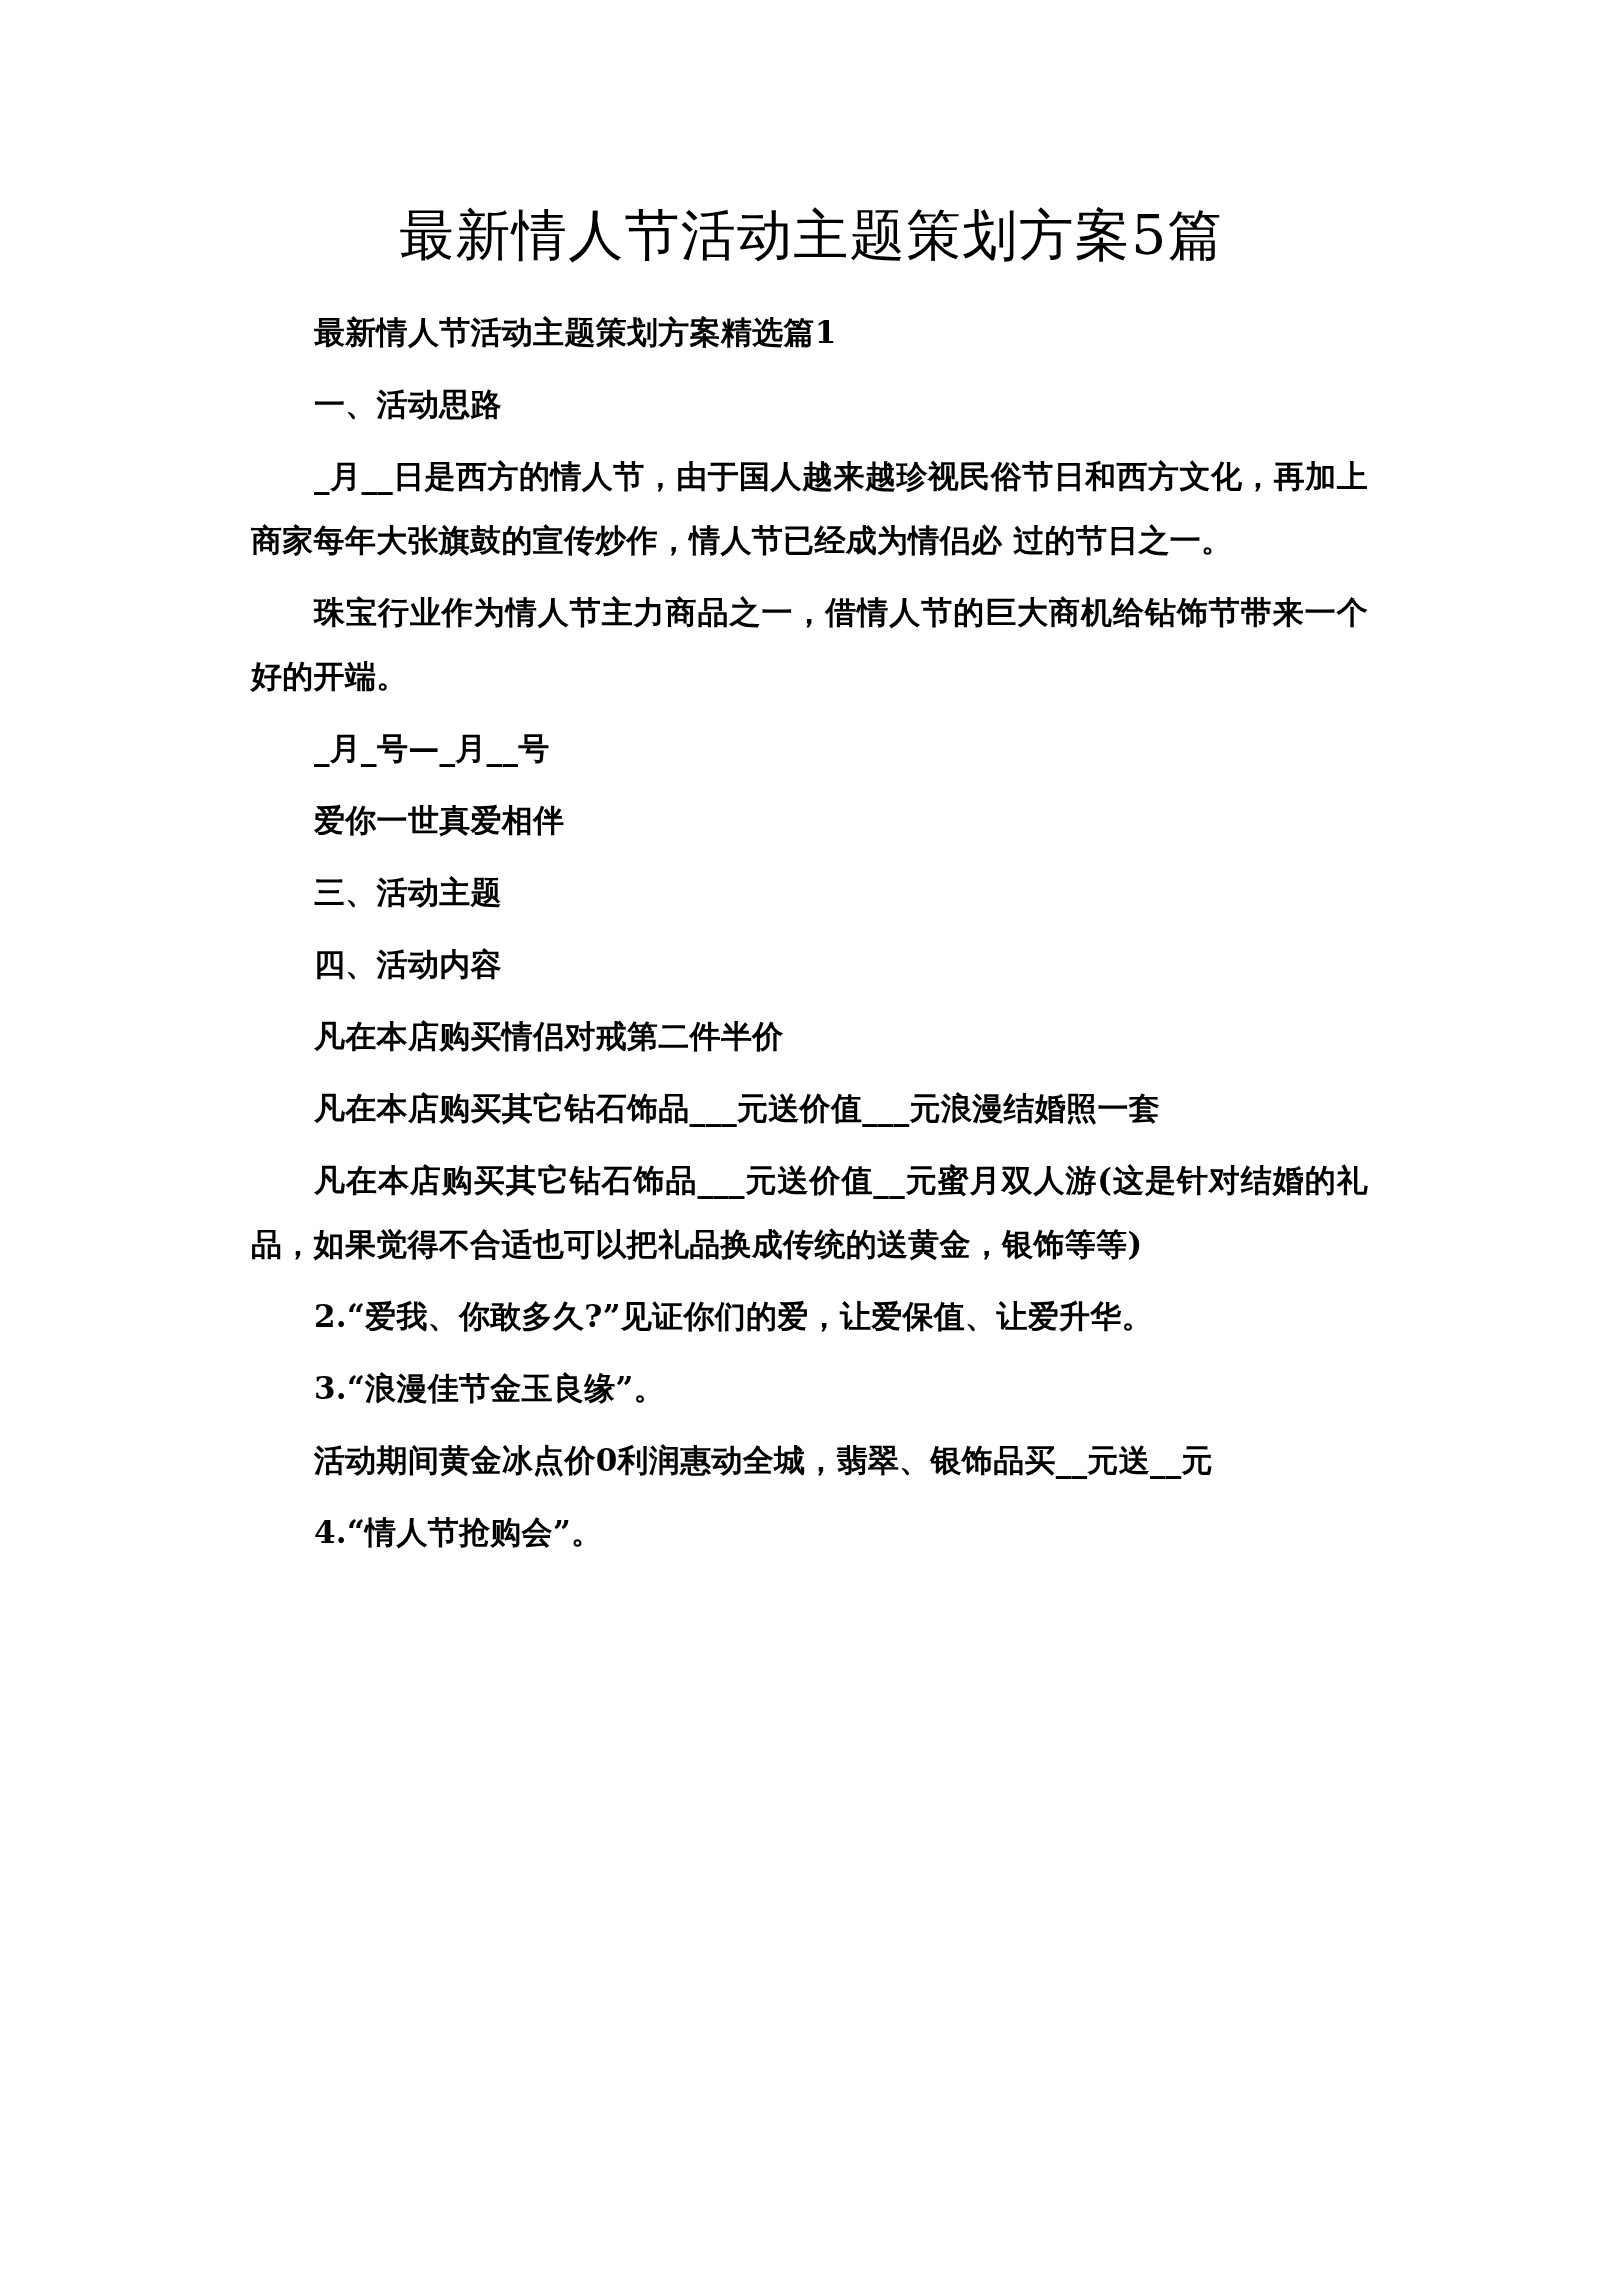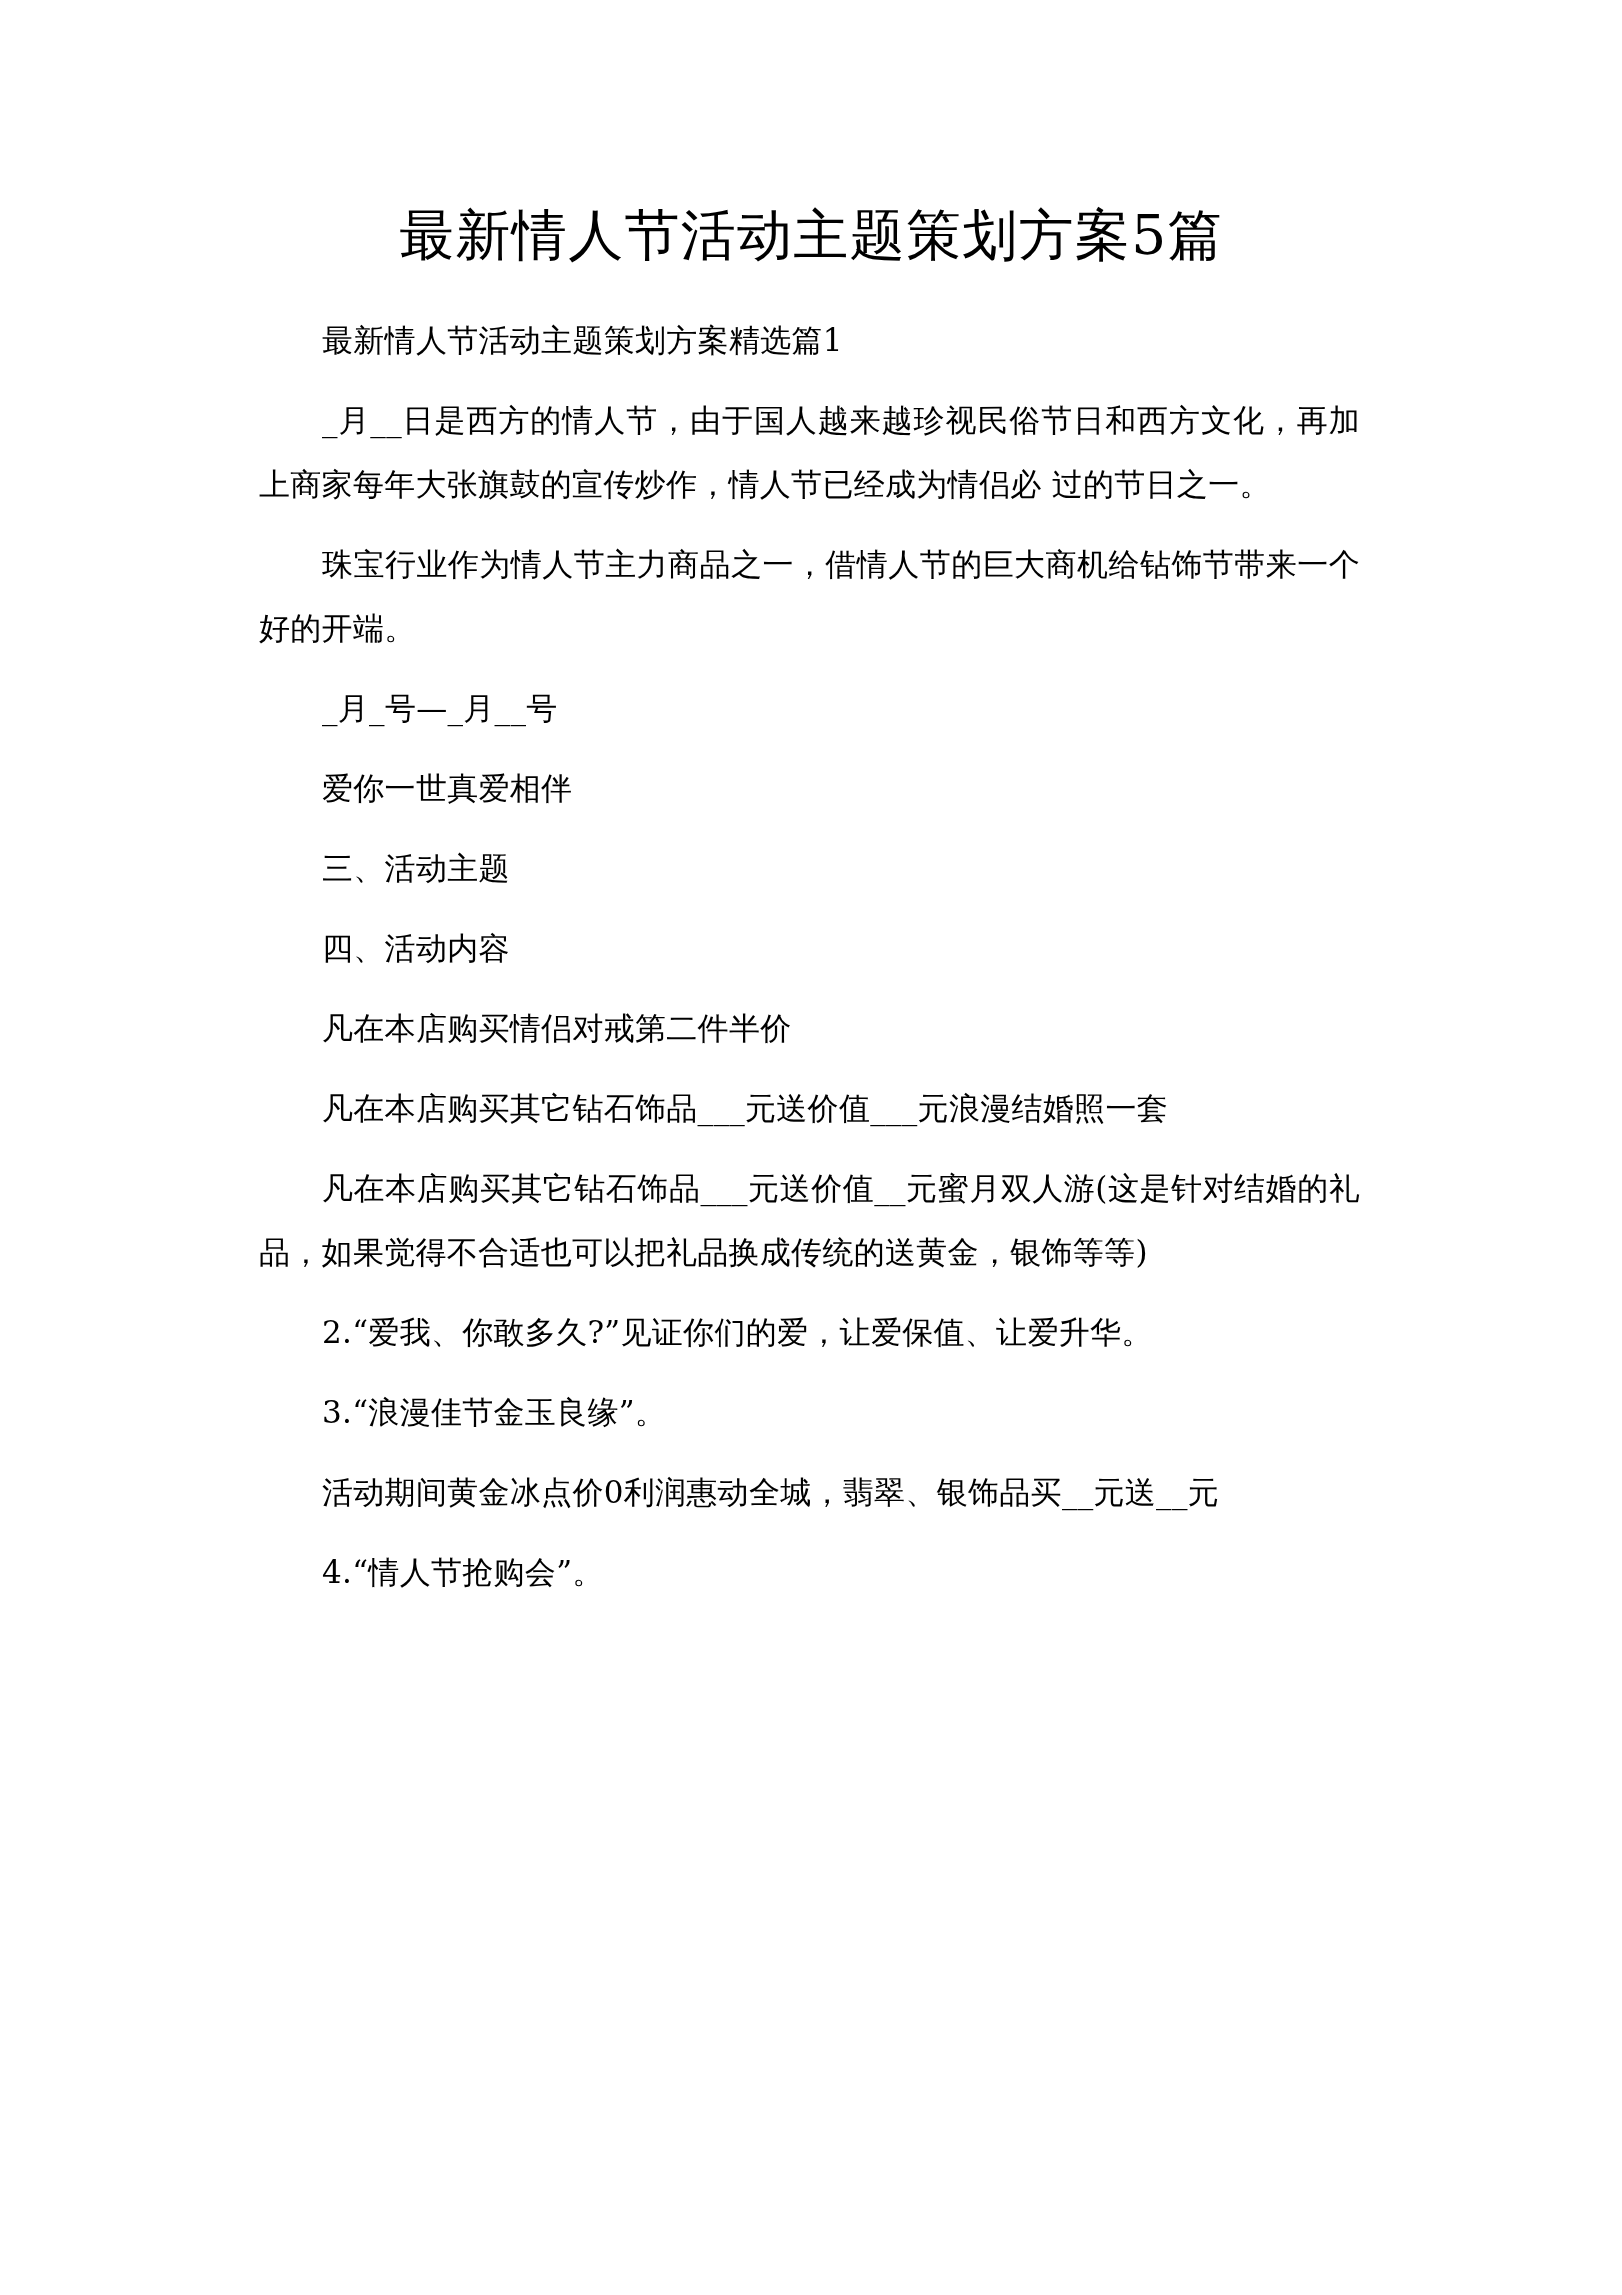--- a/index.html
+++ b/index.html
@@ -36,40 +36,42 @@
       margin: 0;
       white-space: nowrap;
     }
     .body {
       position: absolute;
       left: 243px;
       top: 292px;
       width: 1133px;
     }
     .para {
-      margin: 16px;
+      margin: 8px;
       font-size: 31px;
       line-height: 64px;
       text-align: justify;
       text-align-last: left;
       word-break: break-all;
       letter-spacing: 0.3px;
+      font-weight: bold;
     }
     .para.indent {
       text-indent: 63px;
     }
   </style>
 </head>
 <body>
 
 <div class="page">
   <h1 class="title">最新情人节活动主题策划方案5篇</h1>
 
   <div class="body">
     <p class="para indent">最新情人节活动主题策划方案精选篇1</p>
+    <p class="para indent">一、活动思路</p>
     <p class="para indent">_月__日是西方的情人节，由于国人越来越珍视民俗节日和西方文化，再加上商家每年大张旗鼓的宣传炒作，情人节已经成为情侣必 过的节日之一。</p>
     <p class="para indent">珠宝行业作为情人节主力商品之一，借情人节的巨大商机给钻饰节带来一个好的开端。</p>
     <p class="para indent">_月_号—_月__号</p>
     <p class="para indent">爱你一世真爱相伴</p>
     <p class="para indent">三、活动主题</p>
     <p class="para indent">四、活动内容</p>
     <p class="para indent">凡在本店购买情侣对戒第二件半价</p>
     <p class="para indent">凡在本店购买其它钻石饰品___元送价值___元浪漫结婚照一套</p>
     <p class="para indent">凡在本店购买其它钻石饰品___元送价值__元蜜月双人游(这是针对结婚的礼品，如果觉得不合适也可以把礼品换成传统的送黄金，银饰等等)</p>
     <p class="para indent">2.“爱我、你敢多久?”见证你们的爱，让爱保值、让爱升华。</p>

